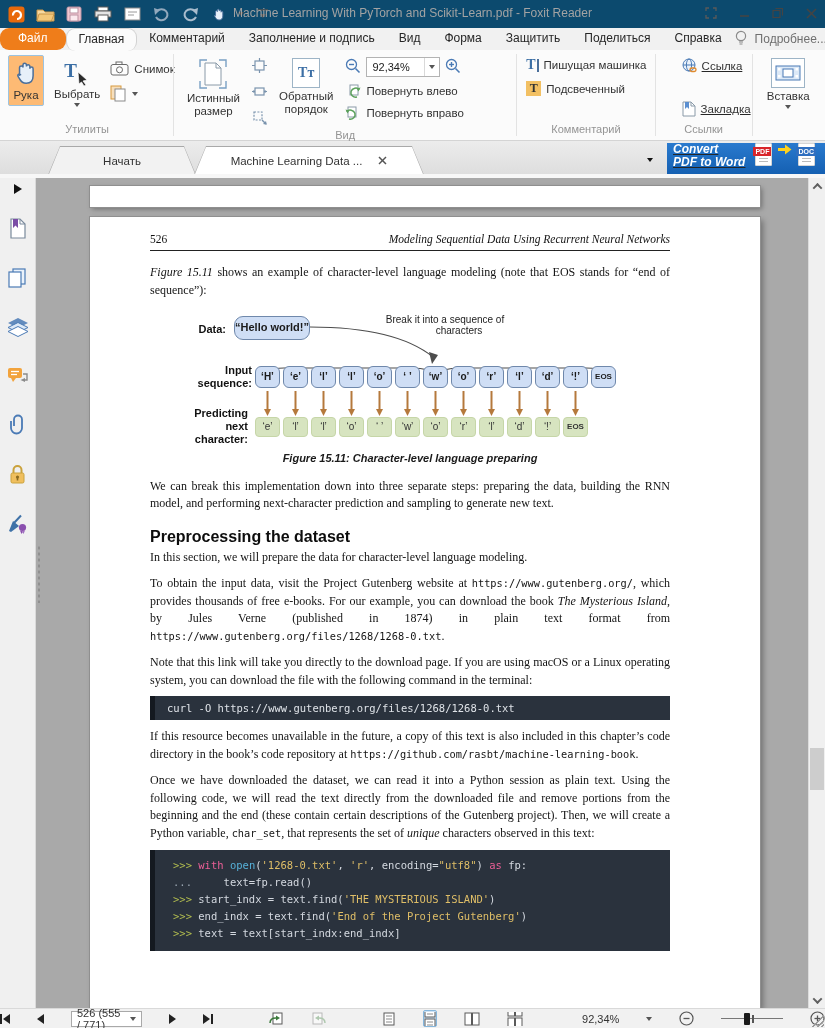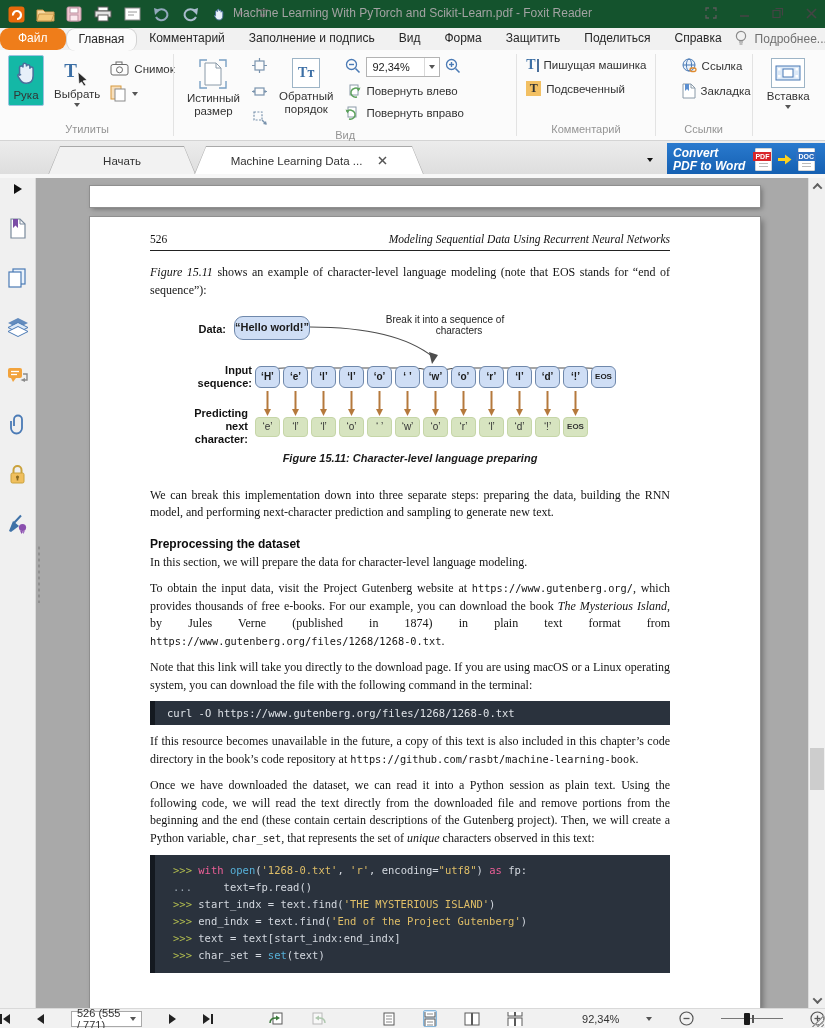--- a/index.html
+++ b/index.html
@@ -1,21 +1,21 @@
 <!DOCTYPE html>
 <html><head>
 <meta charset="utf-8">
 <style>
   html,body{margin:0;padding:0;background:#555;}
   *{box-sizing:border-box;}
   .win{position:relative;width:825px;height:1028px;background:#f1f1f1;overflow:hidden;
        font-family:"Liberation Sans","DejaVu Sans",sans-serif;color:#262626;}
 
   
-  .titlebar{position:absolute;top:0;left:0;right:0;height:28px;background:#14532d;
+  .titlebar{position:absolute;top:0;left:0;right:0;height:28px;background:#0c4a6e;
             display:flex;align-items:center;padding-left:6px;}
   .qat{display:flex;align-items:center;gap:9px;}
   .qat .ic{display:flex;align-items:center;justify-content:center;width:20px;height:20px;}
   .title-text{position:absolute;left:50%;transform:translateX(-50%);top:6px;
               font-size:12px;color:#a3a3a3;white-space:nowrap;}
   .winctl{position:absolute;right:8px;top:5px;display:flex;gap:22px;align-items:center;}
   .caret{width:0;height:0;border-left:3.5px solid transparent;border-right:3.5px solid transparent;border-top:4px solid #555;display:inline-block;}
 
   
   .menurow{position:absolute;top:28px;left:0;right:0;height:22px;background:#f1f1f1;
@@ -29,38 +29,38 @@
 
   
   .ribbon{position:absolute;top:50px;left:0;right:0;height:91px;background:#fbfbfb;
           border-bottom:1px solid #d4d4d4;display:flex;padding:0 2px;}
   .rgroup{display:flex;flex-direction:column;}
   .rbody{flex:1;display:flex;align-items:flex-start;padding-top:5px;}
   .rlabel{height:17px;text-align:center;font-size:11px;color:#949494;}
   .rsep{width:1px;background:#e3e3e3;margin:4px 1px;}
   .bigbtn{display:flex;flex-direction:column;align-items:center;gap:2px;padding:3px 4px;border-radius:2px;}
   .bigbtn .blab{font-size:11.5px;color:#333;line-height:13px;text-align:center;}
-  .sel{background:#14b8a6;border:1px solid #9cc3e0;}
+  .sel{background:#fdba74;border:1px solid #9cc3e0;}
   .rrow{display:flex;align-items:center;gap:5px;font-size:11.5px;color:#333;white-space:nowrap;}
   .glyphT{font-family:"Liberation Serif",serif;font-weight:bold;color:#3c6fa5;}
   .combo{display:flex;align-items:center;width:74px;height:20px;border:1px solid #b3b3b3;background:#fff;}
   .combo .cval{flex:1;font-size:11px;padding-left:5px;color:#222;}
   .combo .cbtn{width:15px;height:100%;display:flex;align-items:center;justify-content:center;border-left:1px solid #d9d9d9;}
   .chev-up{width:8px;height:8px;border-top:2px solid #777;border-right:2px solid #777;transform:rotate(-45deg);}
 
   
   .tabbar{position:absolute;top:141px;left:0;right:0;height:37px;background:linear-gradient(#ececec,#dcdcdc);}
   .tabbar::after{content:"";position:absolute;left:0;right:0;bottom:0;height:4px;background:#f7f7f7;}
   .tab{position:absolute;bottom:3px;height:29px;}
   .tab-fill{position:absolute;inset:0;background:#a9a9a9;clip-path:polygon(12px 0,calc(100% - 12px) 0,100% 100%,0 100%);}
   .tab-inner{position:absolute;inset:1px;background:#f2f2f2;clip-path:polygon(11px 0,calc(100% - 11px) 0,100% 100%,0 100%);
              display:flex;align-items:center;justify-content:center;font-size:11.5px;color:#333;gap:16px;}
   .tab-active .tab-inner{background:#ffffff;}
   .banner{position:absolute;right:0;top:2px;width:158px;height:33px;background:linear-gradient(#2a7ace,#135eb0);background-color:#1b6dc6;
-          display:flex;align-items:center;padding:16px 6px;gap:6px;}
+          display:flex;align-items:flex-start;padding:0 6px;gap:6px;text-decoration:underline;}
   .banner .btxt{color:#fff;font-style:italic;font-weight:bold;font-size:12px;line-height:13px;white-space:nowrap;}
   .minipage{position:relative;width:17px;height:23px;background:#fff;border:1px solid #d5d5d5;border-radius:1px;}
   .minipage .badge{position:absolute;left:-3px;top:3px;font-size:7px;font-weight:bold;color:#fff;padding:0 2px;line-height:9px;}
   .badge-pdf{background:#d9252a;}
   .badge-doc{background:#2f6fc0;}
   .minipage .mlines{position:absolute;left:3px;right:3px;top:14px;height:6px;
        background:repeating-linear-gradient(#bbb 0 1px,transparent 1px 3px);}
 
   
   .docarea{position:absolute;top:178px;left:0;right:0;height:830px;background:#a9a9a9;}
@@ -83,21 +83,21 @@
         box-shadow:0 0 0 1px #8f8f8f,3px 3px 6px rgba(0,0,0,.35);
         padding:16px 90px 0 60px;}
   .phead{display:flex;justify-content:space-between;align-items:baseline;
          font-family:"Liberation Serif",serif;font-size:11.5px;color:#111;
          border-bottom:1px solid #222;padding-bottom:5px;}
   .phead .rh{font-style:italic;}
   .bp{font-family:"Liberation Serif",serif;font-size:12px;line-height:1.48;color:#141414;
       text-align:justify;margin:8px 0 0 0;}
   .seg-i{font-style:italic;}
   .seg-m{font-family:"DejaVu Sans Mono","Liberation Mono",monospace;font-size:10.3px;}
-  .bheading{font-size:12px;font-weight:bold;color:#0d0d0d;margin:15px 0 3px 0;font-family:"Liberation Sans",sans-serif;}
+  .bheading{font-size:16px;font-weight:bold;color:#0d0d0d;margin:15px 0 3px 0;font-family:"Liberation Sans",sans-serif;}
 
   
   .figure{position:relative;width:520px;height:128px;margin:14px 0 0 0;font-family:"Liberation Sans",sans-serif;}
   .fig-label{position:absolute;font-weight:bold;font-size:11px;color:#111;text-align:right;line-height:13px;}
   .fd-label{left:0;width:76px;top:9px;}
   .hello-box{position:absolute;left:84px;top:2px;width:76px;height:24px;background:#cfdef5;border:1.4px solid #6f88ab;
              border-radius:9px;font-weight:bold;font-size:11px;color:#1a1a1a;text-align:center;line-height:21px;}
   .break-note{position:absolute;left:195px;top:0;width:200px;font-size:10px;color:#222;text-align:center;line-height:11px;}
   .break-note .l2{transform:translateX(14px);}
   .fi-label{left:4px;width:98px;top:50px;}
@@ -394,21 +394,21 @@
           </span>
           <span>Подсвеченный</span>
         </div>
       </div>
       <div class="rlabel">Комментарий</div>
     </div>
 
     <div class="rsep"></div>
 
     <div class="rgroup" style="width:96px;">
-      <div class="rbody" style="flex-direction:column;gap:9px;padding-left:24px;padding-top:8px;">
+      <div class="rbody" style="flex-direction:column;gap:27px;padding-left:24px;padding-top:8px;text-decoration:underline;">
         <div class="rrow">
           <svg width="16" height="16">
               <circle cx="8" cy="7" r="6" fill="#eaf2fb" stroke="#4a7ab5"></circle>
               <ellipse cx="8" cy="7" rx="2.6" ry="6" fill="none" stroke="#4a7ab5"></ellipse>
               <line x1="2" y1="7" x2="14" y2="7" stroke="#4a7ab5"></line>
               <rect x="9" y="10" width="6" height="3.5" rx="1.7" fill="none" stroke="#e08a2e" stroke-width="1.4"></rect>
             </svg>
           <span>Ссылка</span>
         </div>
         <div class="rrow">
@@ -622,40 +622,39 @@
             <div class="fig-box green" style="left: 273px; width: 25px;">‘o’</div>
             <div class="fig-box green" style="left: 301px; width: 25px;">‘r’</div>
             <div class="fig-box green" style="left: 329px; width: 25px;">‘l’</div>
             <div class="fig-box green" style="left: 357px; width: 25px;">‘d’</div>
             <div class="fig-box green" style="left: 385px; width: 25px;">‘!’</div>
             <div class="fig-box green eos" style="left: 413px; width: 25px;">EOS</div>
           </div>
       </div>
       <div class="fcaption">Figure 15.11: Character-level language preparing</div>
 
-      <p class="bp" style="margin-top:23px;"><span class="seg-p">We can break this implementation down into three separate steps: preparing the data, building the RNN model, and performing next-character prediction and sampling to generate new text.</span></p>
+      <p class="bp" style="margin-top:14px;"><span class="seg-p">We can break this implementation down into three separate steps: preparing the data, building the RNN model, and performing next-character prediction and sampling to generate new text.</span></p>
 
       <div class="bheading">Preprocessing the dataset</div>
 
       <p class="bp" style="margin-top:2px;"><span class="seg-p">In this section, we will prepare the data for character-level language modeling.</span></p>
       <p class="bp"><span class="seg-p">To obtain the input data, visit the Project Gutenberg website at </span><span class="seg-m">https://www.gutenberg.org/</span><span class="seg-p">, which provides thousands of free e-books. For our example, you can download the book </span><span class="seg-i">The Mysterious Island</span><span class="seg-p">, by Jules Verne (published in 1874) in plain text format from </span><span class="seg-m">https://www.gutenberg.org/files/1268/1268-0.txt</span><span class="seg-p">.</span></p>
       <p class="bp"><span class="seg-p">Note that this link will take you directly to the download page. If you are using macOS or a Linux operating system, you can download the file with the following command in the terminal:</span></p>
 
       <div class="codeblock curl">curl -O https://www.gutenberg.org/files/1268/1268-0.txt</div>
 
       <p class="bp"><span class="seg-p">If this resource becomes unavailable in the future, a copy of this text is also included in this chapter’s code directory in the book’s code repository at </span><span class="seg-m">https://github.com/rasbt/machine-learning-book</span><span class="seg-p">.</span></p>
       <p class="bp"><span class="seg-p">Once we have downloaded the dataset, we can read it into a Python session as plain text. Using the following code, we will read the text directly from the downloaded file and remove portions from the beginning and the end (these contain certain descriptions of the Gutenberg project). Then, we will create a Python variable, </span><span class="seg-m">char_set</span><span class="seg-p">, that represents the set of </span><span class="seg-i">unique</span><span class="seg-p"> characters observed in this text:</span></p>
 
       <div class="codeblock pyblock">
           <div class="code-line"><span class="tok-p">&gt;&gt;&gt; </span><span class="tok-k">with</span><span class="tok-n"> </span><span class="tok-f">open</span><span class="tok-n">(</span><span class="tok-s">'1268-0.txt'</span><span class="tok-n">, </span><span class="tok-s">'r'</span><span class="tok-n">, encoding=</span><span class="tok-s">"utf8"</span><span class="tok-n">) </span><span class="tok-k">as</span><span class="tok-n"> fp:</span></div>
           <div class="code-line"><span class="tok-p2">...</span><span class="tok-n">     text=fp.read()</span></div>
           <div class="code-line"><span class="tok-p">&gt;&gt;&gt; </span><span class="tok-n">start_indx = text.find(</span><span class="tok-s">'THE MYSTERIOUS ISLAND'</span><span class="tok-n">)</span></div>
           <div class="code-line"><span class="tok-p">&gt;&gt;&gt; </span><span class="tok-n">end_indx = text.find(</span><span class="tok-s">'End of the Project Gutenberg'</span><span class="tok-n">)</span></div>
           <div class="code-line"><span class="tok-p">&gt;&gt;&gt; </span><span class="tok-n">text = text[start_indx:end_indx]</span></div>
-          <div class="code-line"><span class="tok-p">&gt;&gt;&gt; </span><span class="tok-n">char_set = </span><span class="tok-f">set</span><span class="tok-n">(text)</span></div>
         </div>
     </div>
 
     <div class="vscroll">
       <span class="vs-btn vs-up">
           <span class="vs-chev"></span>
         </span>
       <span class="vs-thumb"></span>
       <span class="vs-btn vs-down">
           <span class="vs-chev"></span>

